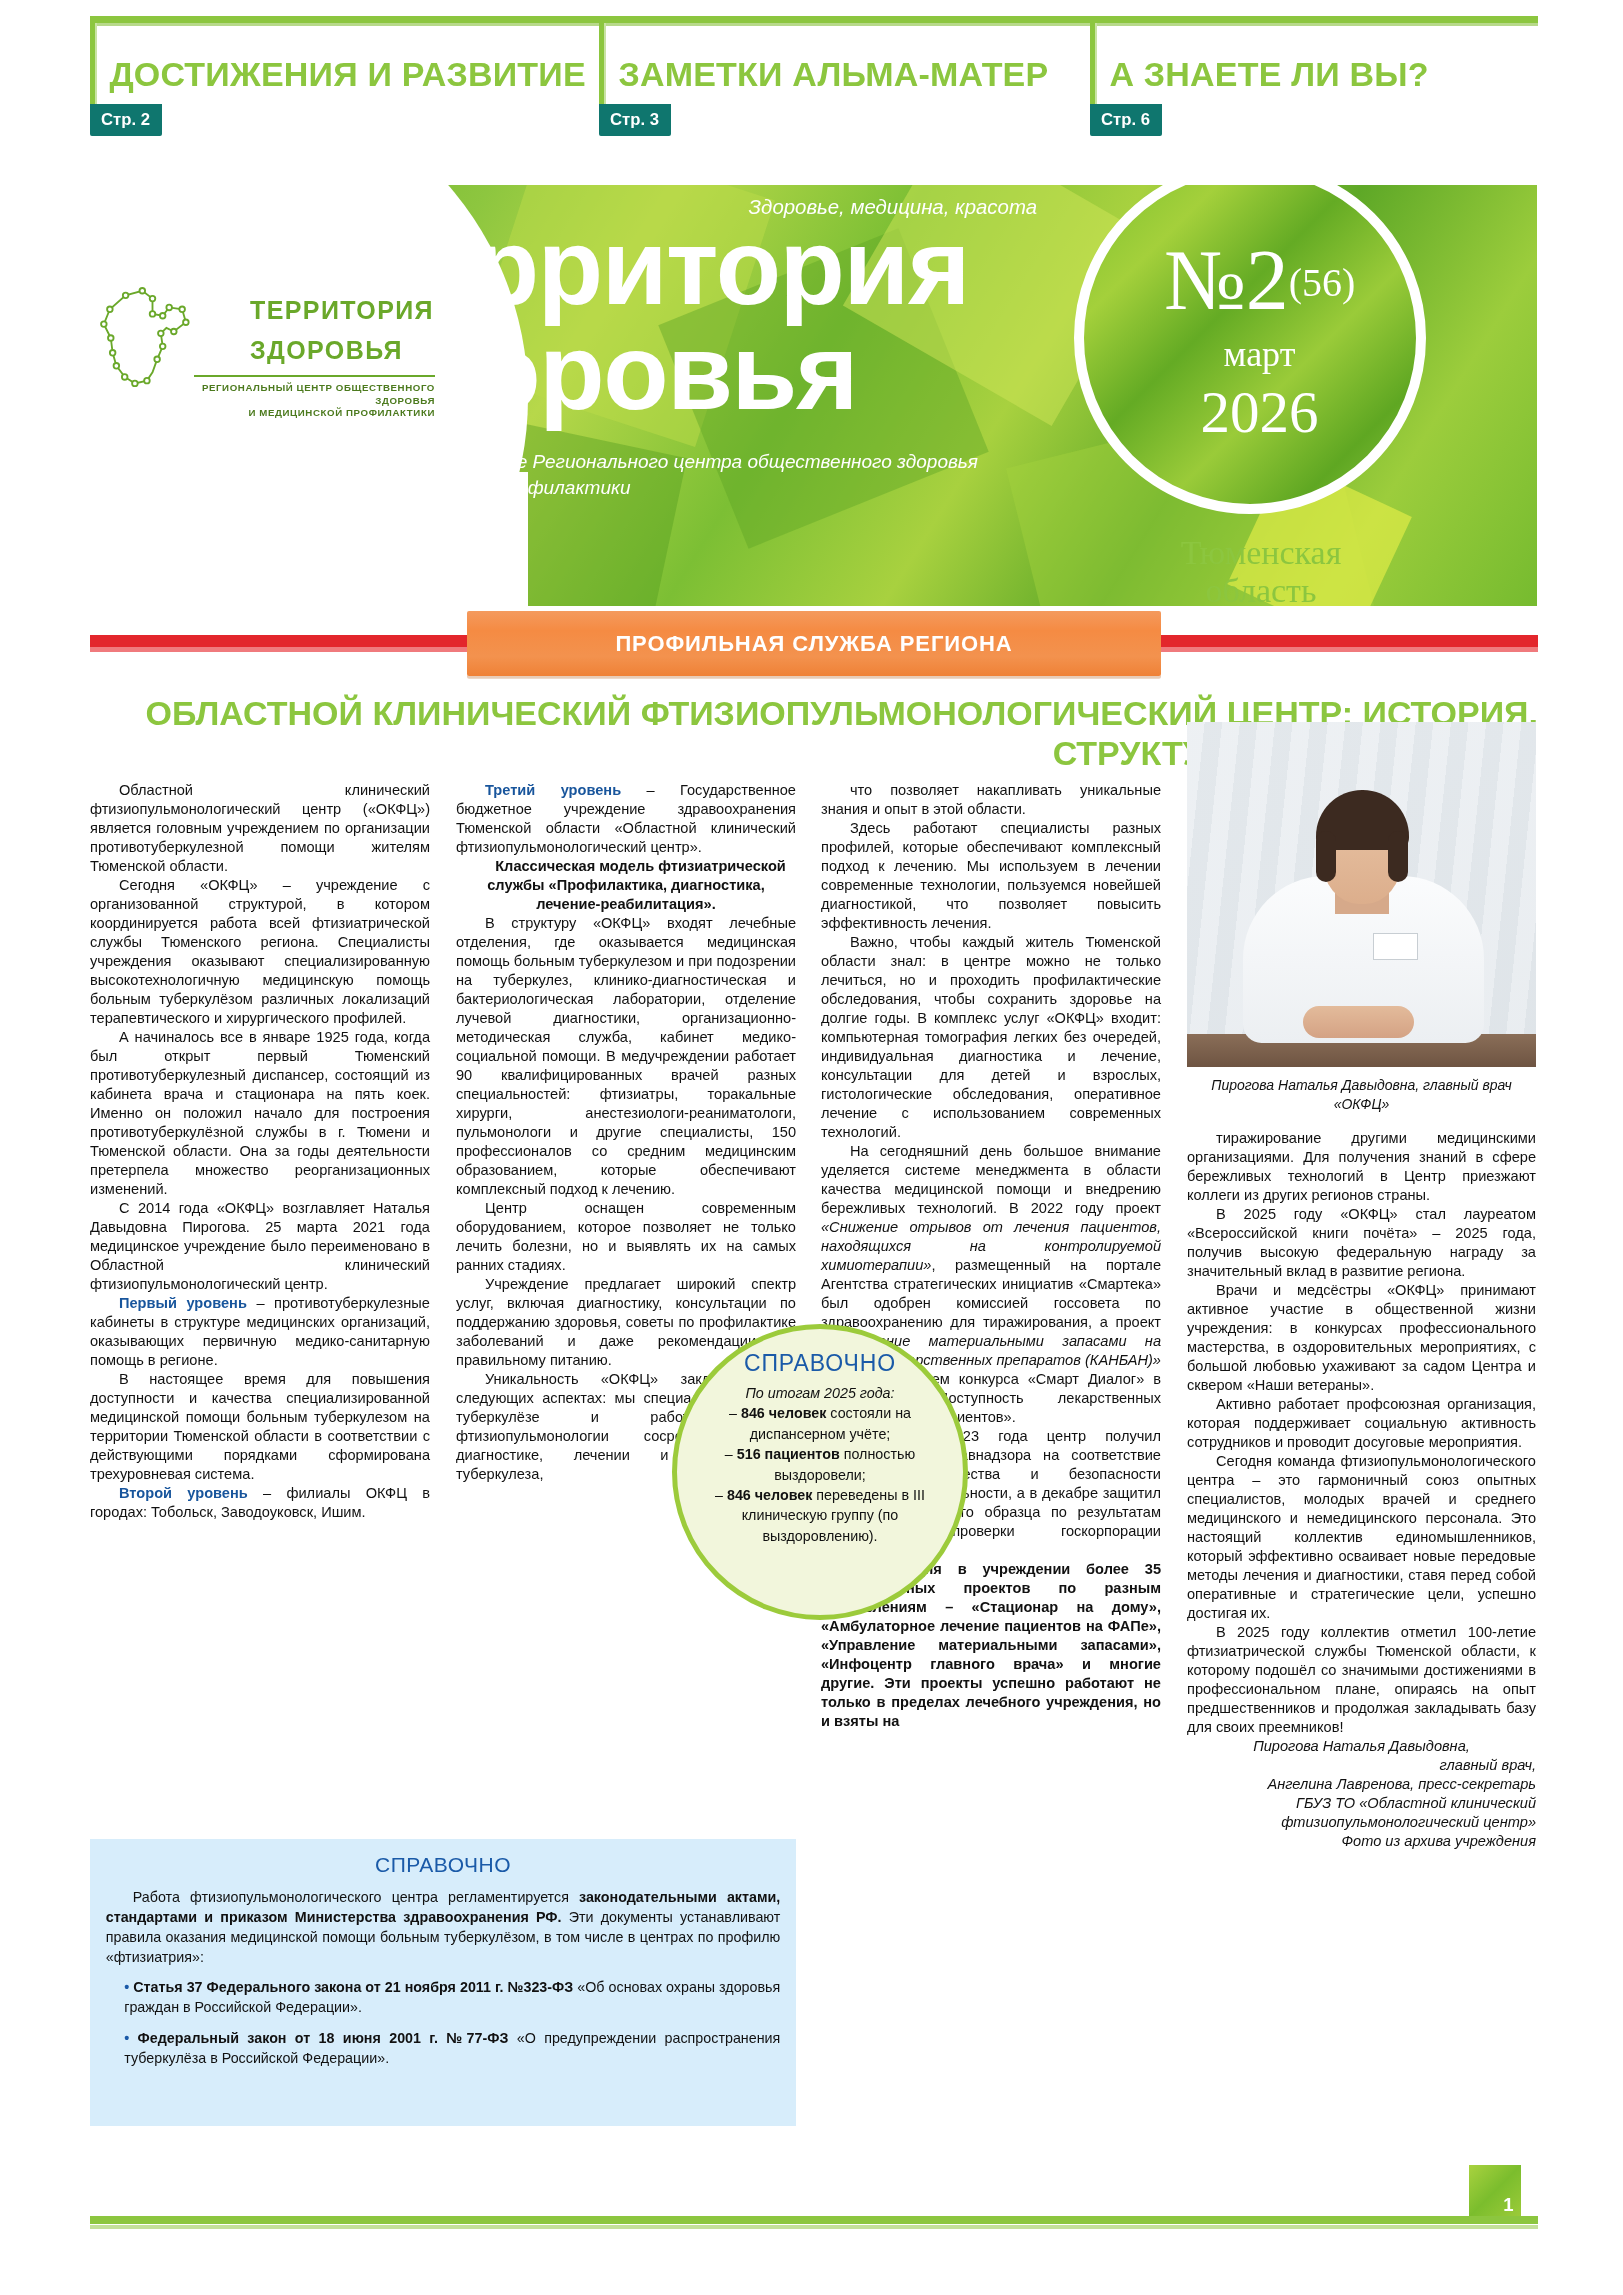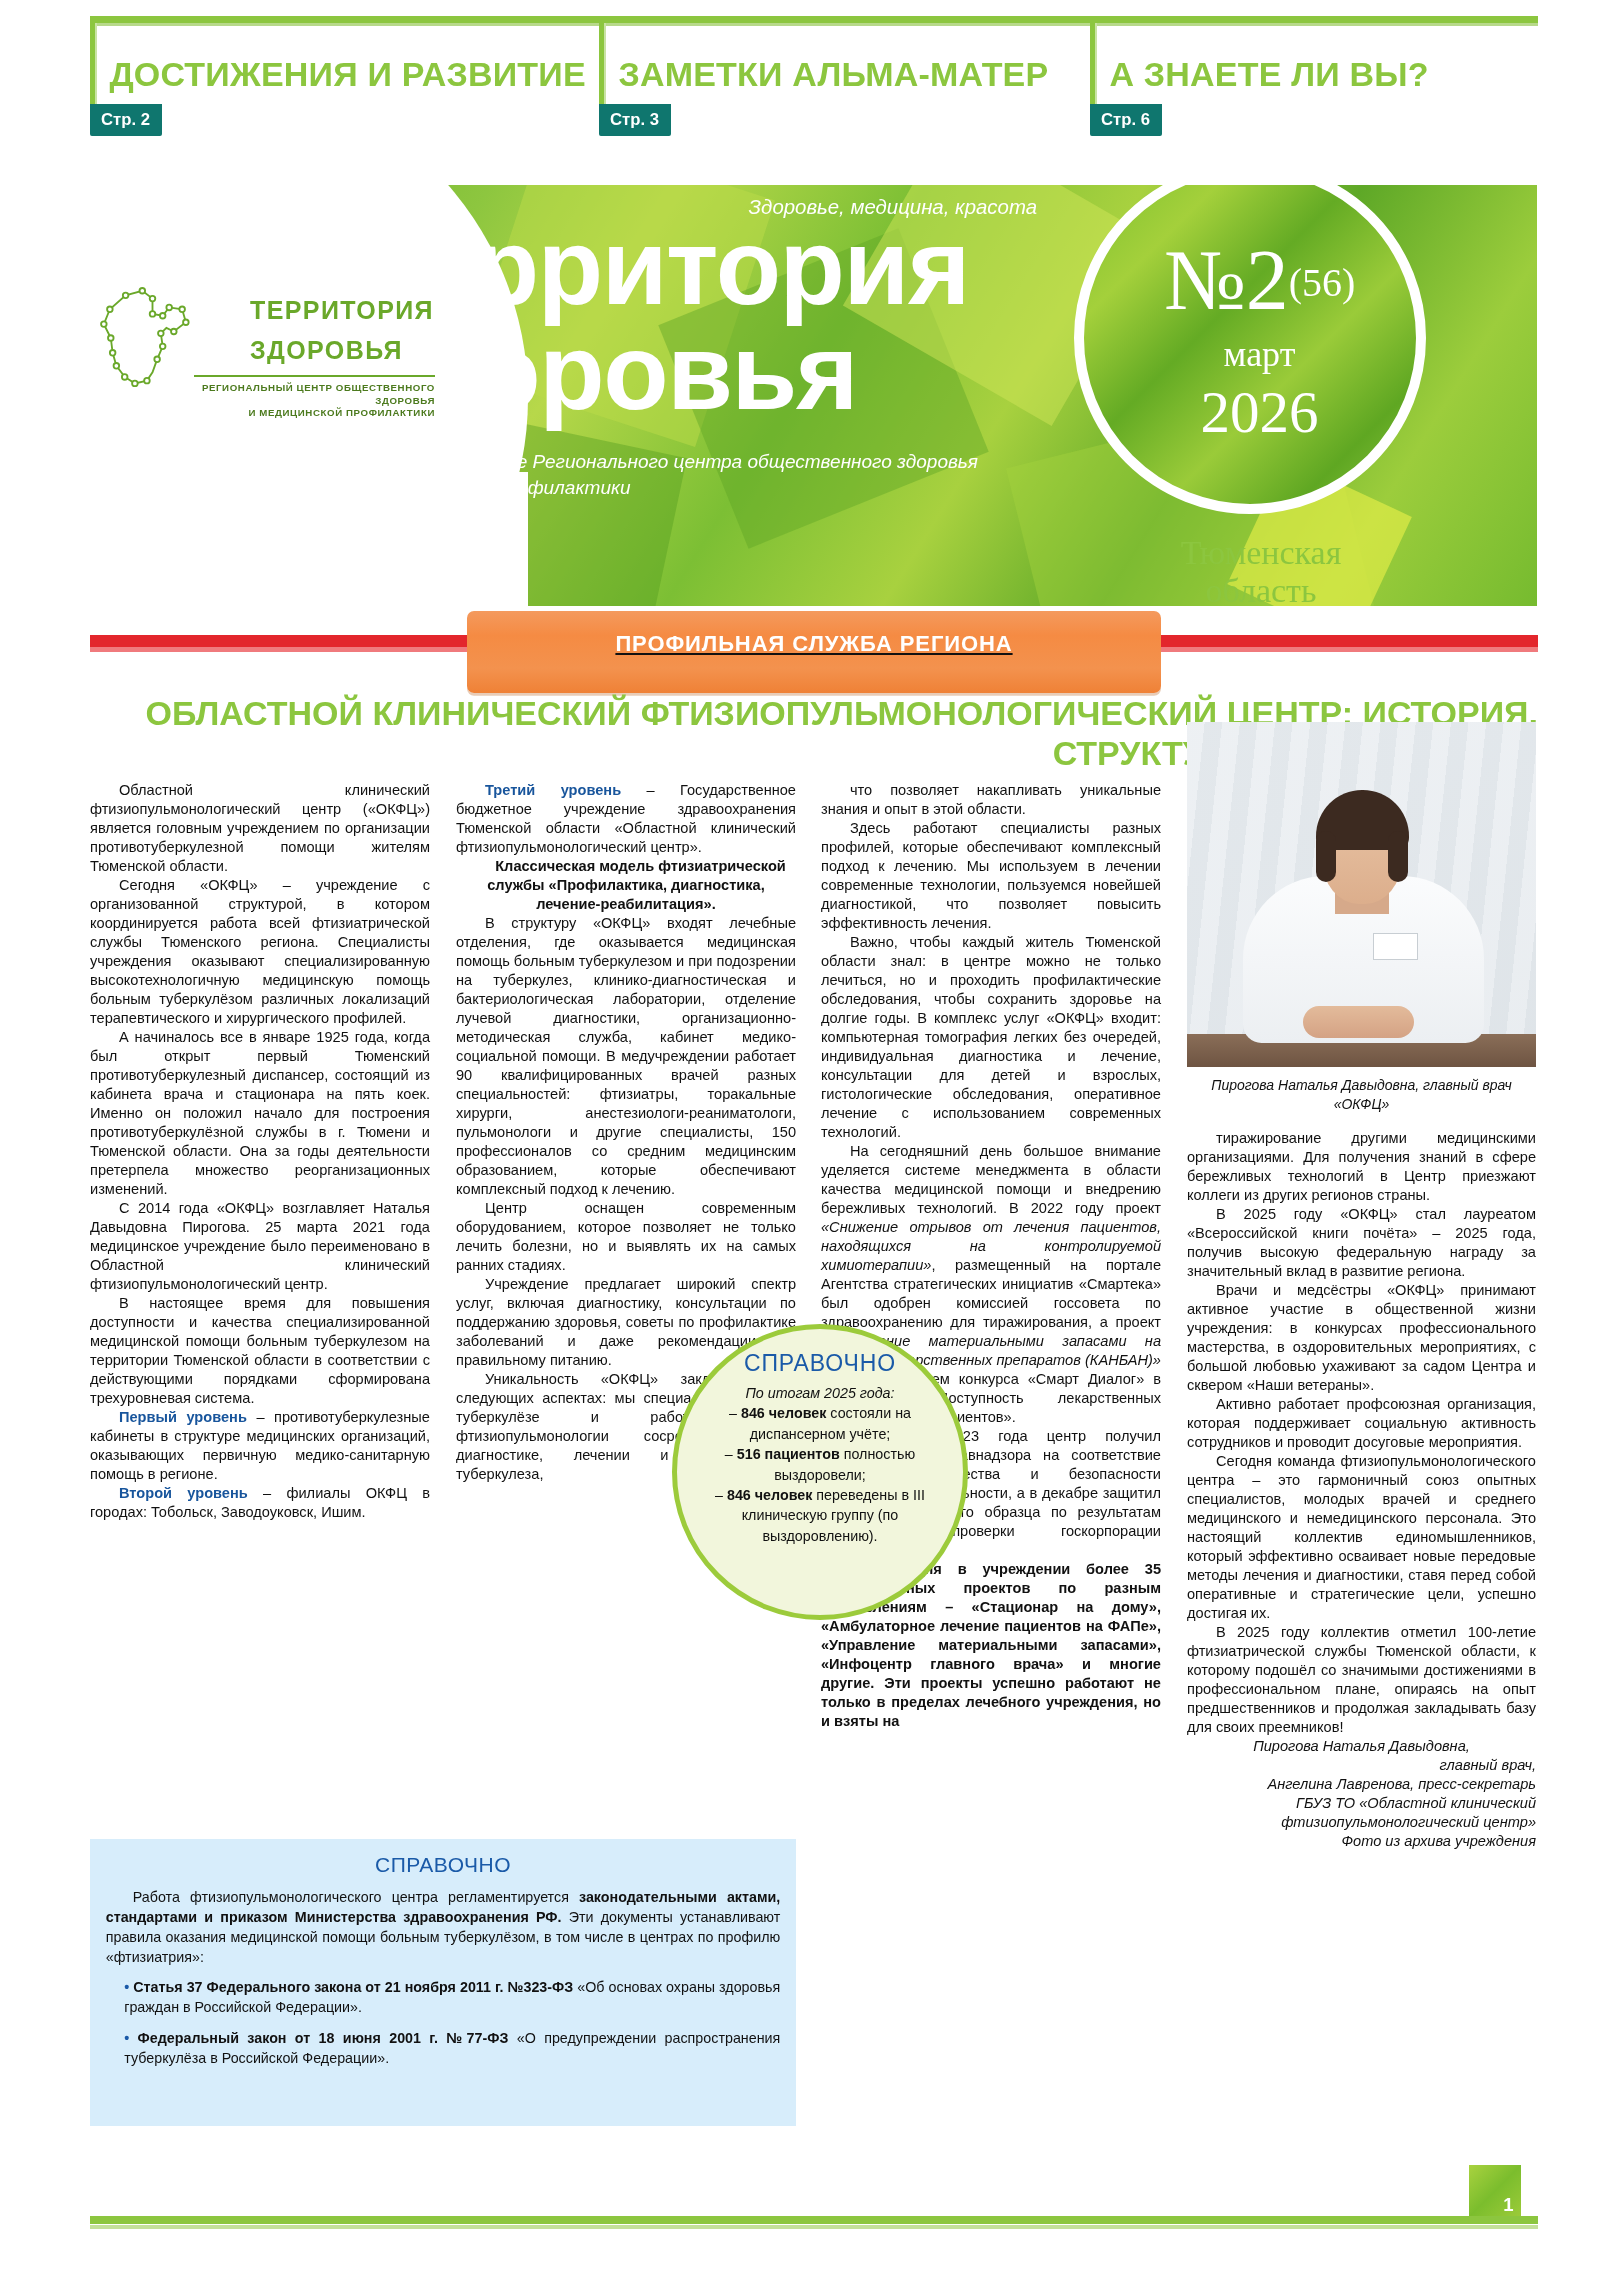--- a/index.html
+++ b/index.html
@@ -55,23 +55,23 @@
     letter-spacing:1.4px;color:#6aa82a;}
   .logo-txt2{position:absolute;left:167px;top:68px;font-weight:bold;font-size:25px;
     letter-spacing:1.4px;color:#6aa82a;}
   .logo-line{position:absolute;left:111px;top:107px;width:241px;height:1.9px;background:#6aa82a;}
   .logo-sub{position:absolute;left:111px;top:114px;width:241px;text-align:right;
     font-size:9.7px;letter-spacing:0.6px;line-height:12.5px;color:#4c7a1e;font-weight:bold;}
 
   
   .red-rule{position:absolute;left:90px;top:635px;width:1448px;height:12px;background:#e3262c;}
   .red-rule-sh{position:absolute;left:90px;top:647px;width:1448px;height:4.6px;background:#f07a7d;}
-  .ribbon{position:absolute;left:467px;top:611px;width:694px;height:82px;border-radius:7px;
+  .ribbon{position:absolute;left:467px;top:611px;width:694px;height:65px;border-radius:2px;
     background:linear-gradient(180deg,#f49a5e 0%,#f58b43 30%,#f3924e 70%,#ef8136 100%);
-    box-shadow:0 2.8px 0 rgba(190,110,50,.35);text-decoration:underline;}
+    box-shadow:0 2.8px 0 rgba(190,110,50,.35);}
   .ribbon span{display:block;text-align:center;line-height:65px;color:#fff;font-weight:bold;
     font-size:22px;letter-spacing:0.9px;}
 
   
   .headline{position:absolute;left:90px;top:693px;width:1448px;text-align:right;
     font-weight:bold;font-size:34px;line-height:40px;color:#8cc63f;letter-spacing:0px;}
 
   
   .col{position:absolute;font-size:14.6px;line-height:19px;text-align:justify;
     -webkit-hyphens:none;hyphens:none;}
@@ -254,22 +254,22 @@
 <div class="photo-caption">
   <div>Пирогова Наталья Давыдовна, главный врач</div>
   <div>«ОКФЦ»</div>
 </div>
 
 <div class="col" id="col1">
   <p>Областной клинический фтизиопульмонологический центр («ОКФЦ») является головным учреждением по организации противотуберкулезной помощи жителям Тюменской области.</p>
   <p>Сегодня «ОКФЦ» – учреждение с организованной структурой, в котором координируется работа всей фтизиатрической службы Тюменского региона. Специалисты учреждения оказывают специализированную высокотехнологичную медицинскую помощь больным туберкулёзом различных локализаций терапевтического и хирургического профилей.</p>
   <p>А начиналось все в январе 1925 года, когда был открыт первый Тюменский противотуберкулезный диспансер, состоящий из кабинета врача и стационара на пять коек. Именно он положил начало для построения противотуберкулёзной службы в г. Тюмени и Тюменской области. Она за годы деятельности претерпела множество реорганизационных изменений.</p>
   <p>С 2014 года «ОКФЦ» возглавляет Наталья Давыдовна Пирогова. 25 марта 2021 года медицинское учреждение было переименовано в Областной клинический фтизиопульмонологический центр.</p>
+  <p><span class="lead">Первый уровень</span><span> – противотуберкулезные кабинеты в структуре медицинских организаций, оказывающих первичную медико-санитарную помощь в регионе.</span></p>
   <p>В настоящее время для повышения доступности и качества специализированной медицинской помощи больным туберкулезом на территории Тюменской области в соответствии с действующими порядками сформирована трехуровневая система.</p>
-  <p><span class="lead">Первый уровень</span><span> – противотуберкулезные кабинеты в структуре медицинских организаций, оказывающих первичную медико-санитарную помощь в регионе.</span></p>
   <p><span class="lead">Второй уровень</span><span> – филиалы ОКФЦ в городах: Тобольск, Заводоуковск, Ишим.</span></p>
 </div>
 
 <div class="col" id="col2">
   <p><span class="lead">Третий уровень</span><span> – Государственное бюджетное учреждение здравоохранения Тюменской области «Областной клинический фтизиопульмонологический центр».</span></p>
   <p class="center-bold">Классическая модель фтизиатрической службы «Профилактика, диагностика, лечение-реабилитация».</p>
   <p>В структуру «ОКФЦ» входят лечебные отделения, где оказывается медицинская помощь больным туберкулезом и при подозрении на туберкулез, клинико-диагностическая и бактериологическая лаборатории, отделение лучевой диагностики, организационно-методическая служба, кабинет медико-социальной помощи. В медучреждении работает 90 квалифицированных врачей разных специальностей: фтизиатры, торакальные хирурги, анестезиологи-реаниматологи, пульмонологи и другие специалисты, 150 профессионалов со средним медицинским образованием, которые обеспечивают комплексный подход к лечению.</p>
   <p style="shape-outside:circle(153px at 324px 569px);">Центр оснащен современным оборудованием, которое позволяет не только лечить болезни, но и выявлять их на самых ранних стадиях.</p>
   <p>Учреждение предлагает широкий спектр услуг, включая диагностику, консультации по поддержанию здоровья, советы по профилактике заболеваний и даже рекомендации по правильному питанию.</p>
   <p>Уникальность «ОКФЦ» заключается в следующих аспектах: мы специализируемся на туберкулёзе и работа центра фтизиопульмонологии сосредоточена на диагностике, лечении и профилактике туберкулеза,</p>

